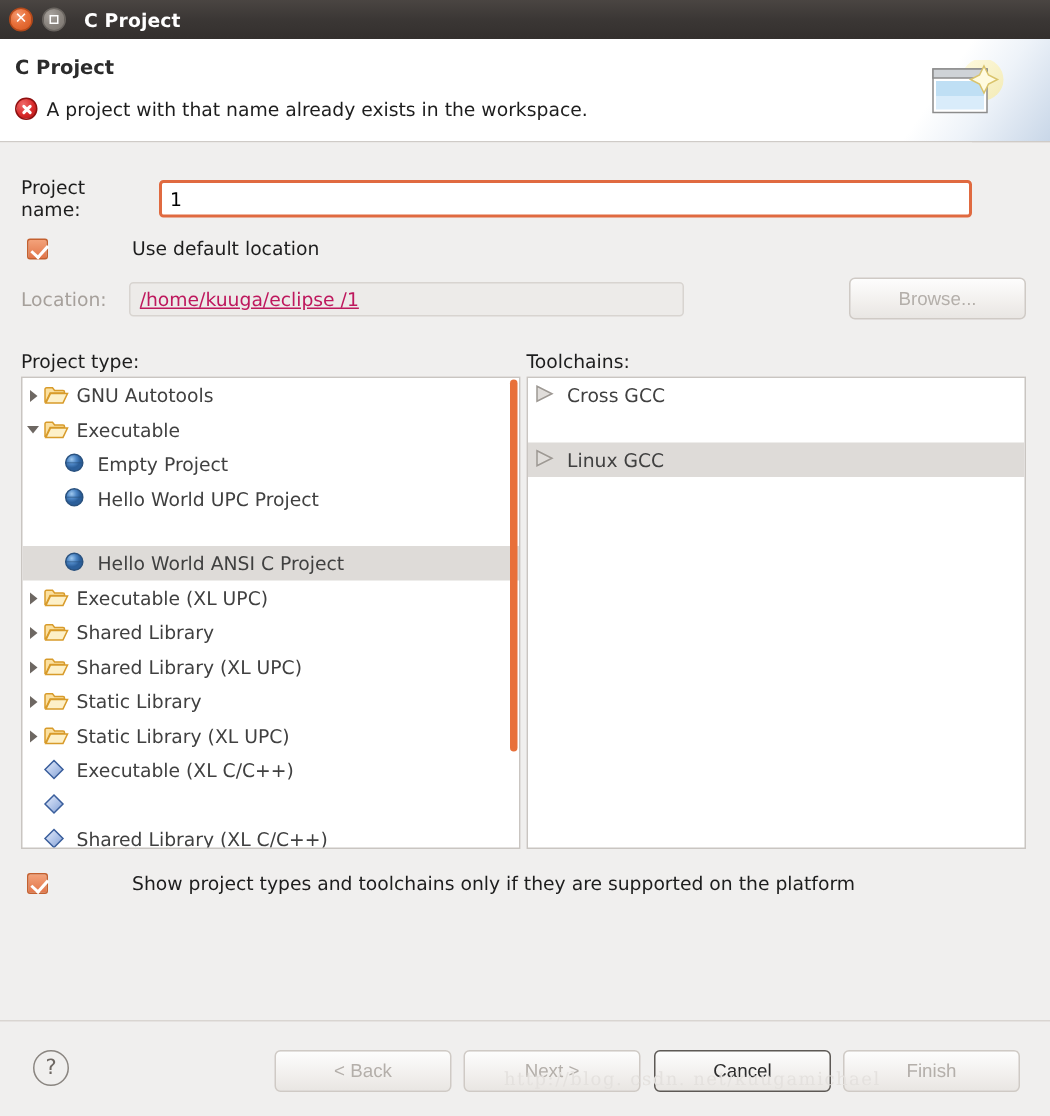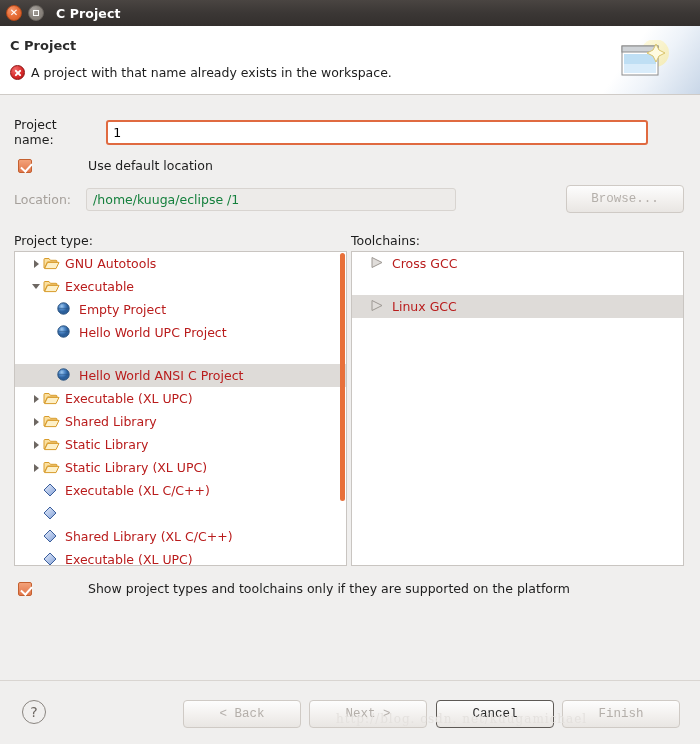--- a/index.html
+++ b/index.html
@@ -101,48 +101,48 @@
   .cbox::after {
     content: ""; position: absolute; left: 3.5px; top: 1px;
     width: 5px; height: 9px; border: solid #ffffff;
     border-width: 0 2px 2px 0; transform: rotate(42deg);
   }
 
   .loc-row { position: absolute; left: 14px; top: 93px; display: flex; align-items: center; }
   .loc-input {
     width: 370px; height: 23px; margin-left: 15px;
     border: 1px solid #d8d4d0; border-radius: 3px;
-    background: #edebe9; color: #15803d; font-size: 12.5px;
-    padding: 4px 6px; font-family: inherit;
+    background: #edebe9; color: #be185d; font-size: 12.5px;
+    padding: 4px 6px; font-family: inherit; text-decoration: underline;
   }
   .btn {
     border: 1px solid #cfcac5; border-radius: 4px;
     background: linear-gradient(to bottom,#fdfdfd 0%,#f3f1ef 52%,#e9e6e3 100%);
-    font-size: 12.5px; color: #2b2b2b; font-family: Liberation Mono, monospace;
+    font-size: 12.5px; color: #2b2b2b; font-family: Liberation Sans, sans-serif;
     display: flex; align-items: center; justify-content: center;
   }
   .btn.disabled { color: #b4afaa; }
   .btn-browse { position: absolute; left: 566px; top: 90px; width: 118px; height: 28px; }
 
   .sec-lbl { position: absolute; font-size: 12.5px; color: #1d1d1d; }
   .lbl-ptype { left: 14px; top: 138px; }
   .lbl-tool  { left: 351px; top: 138px; }
 
   
   .tree {
     position: absolute; background: #ffffff;
     border: 1px solid #c9c5c1; overflow: hidden;
   }
   .tree-ptype { left: 14px; top: 156px; width: 333px; height: 315px; }
   .tree-tool  { left: 351px; top: 156px; width: 333px; height: 315px; }
 
   .titem {
     height: 23px; display: flex; align-items: center;
-    font-size: 12.5px; color: #b91c1c; white-space: nowrap;
-    padding-left: 14px;
+    font-size: 12.5px; color: #404040; white-space: nowrap;
+    padding-left: 0;
   }
   .titem.sel { background: #dedbd8; margin-top: 20px; }
 
   .twisty {
     width: 14px; height: 23px; flex: 0 0 auto;
     display: flex; align-items: center; justify-content: center;
   }
   .twisty i {
     width: 0; height: 0; display: block;
     border-left: 5px solid #6d6762; border-top: 4px solid transparent;
@@ -351,20 +351,32 @@
         <div class="titem">
           <span class="twisty">
             <i></i>
           </span>
           <span class="ico ico-folder">
             <svg width="17" height="14" viewBox="0 0 17 14">
               <path d="M1 3.5 A1 1 0 0 1 2 2.5 L6 2.5 L7.4 4.3 L13 4.3 A1 1 0 0 1 14 5.3 L14 6 L4.4 6 L1.6 12 L1 12 Z" fill="#fbe0a0" stroke="#d89b2a" stroke-width="1"></path>
               <path d="M4.6 6.4 L16 6.4 L13 12.6 L1.6 12.6 Z" fill="#fdf0c8" stroke="#d89b2a" stroke-width="1"></path>
             </svg>
           </span>
+          <span>Shared Library (XL UPC)</span>
+        </div>
+        <div class="titem">
+          <span class="twisty">
+            <i></i>
+          </span>
+          <span class="ico ico-folder">
+            <svg width="17" height="14" viewBox="0 0 17 14">
+              <path d="M1 3.5 A1 1 0 0 1 2 2.5 L6 2.5 L7.4 4.3 L13 4.3 A1 1 0 0 1 14 5.3 L14 6 L4.4 6 L1.6 12 L1 12 Z" fill="#fbe0a0" stroke="#d89b2a" stroke-width="1"></path>
+              <path d="M4.6 6.4 L16 6.4 L13 12.6 L1.6 12.6 Z" fill="#fdf0c8" stroke="#d89b2a" stroke-width="1"></path>
+            </svg>
+          </span>
           <span>Static Library</span>
         </div>
         <div class="titem">
           <span class="twisty">
             <i></i>
           </span>
           <span class="ico ico-folder">
             <svg width="17" height="14" viewBox="0 0 17 14">
               <path d="M1 3.5 A1 1 0 0 1 2 2.5 L6 2.5 L7.4 4.3 L13 4.3 A1 1 0 0 1 14 5.3 L14 6 L4.4 6 L1.6 12 L1 12 Z" fill="#fbe0a0" stroke="#d89b2a" stroke-width="1"></path>
               <path d="M4.6 6.4 L16 6.4 L13 12.6 L1.6 12.6 Z" fill="#fdf0c8" stroke="#d89b2a" stroke-width="1"></path>

